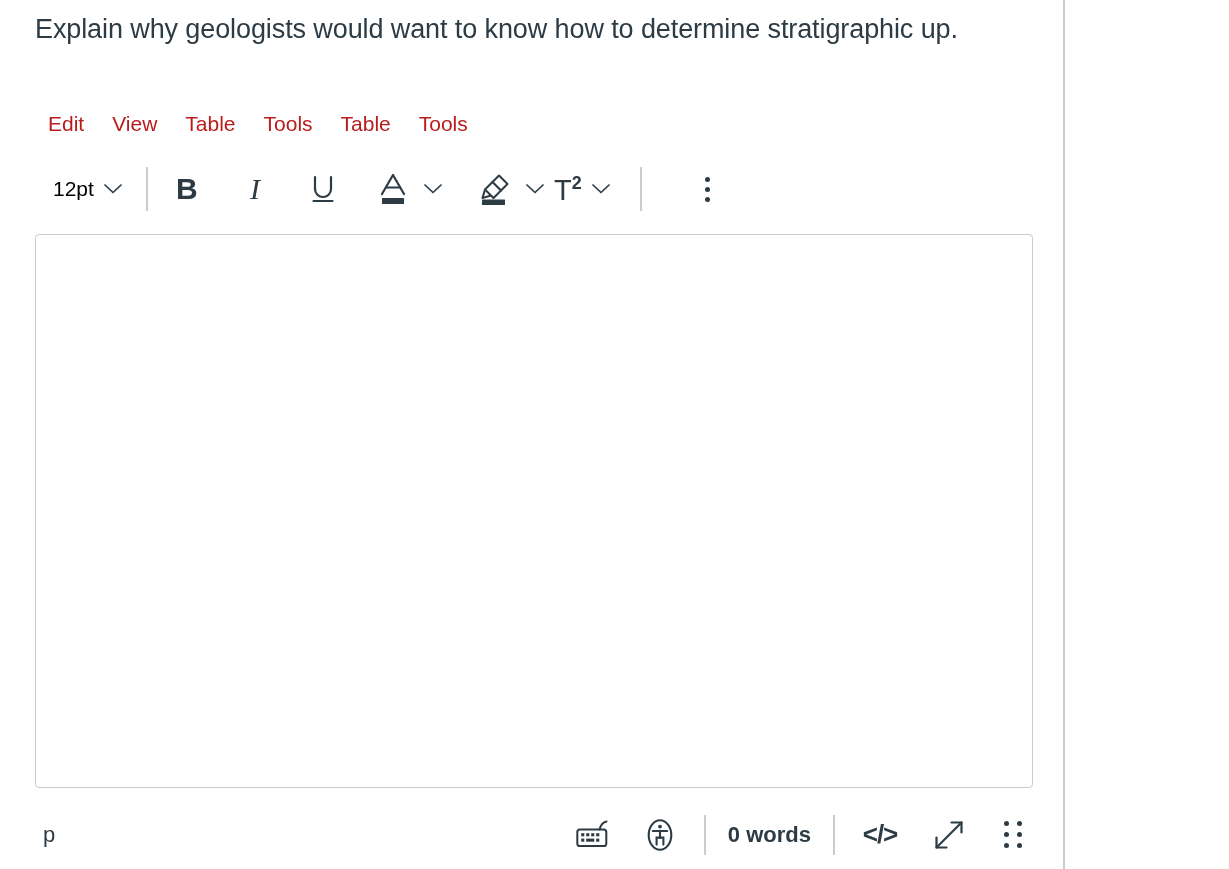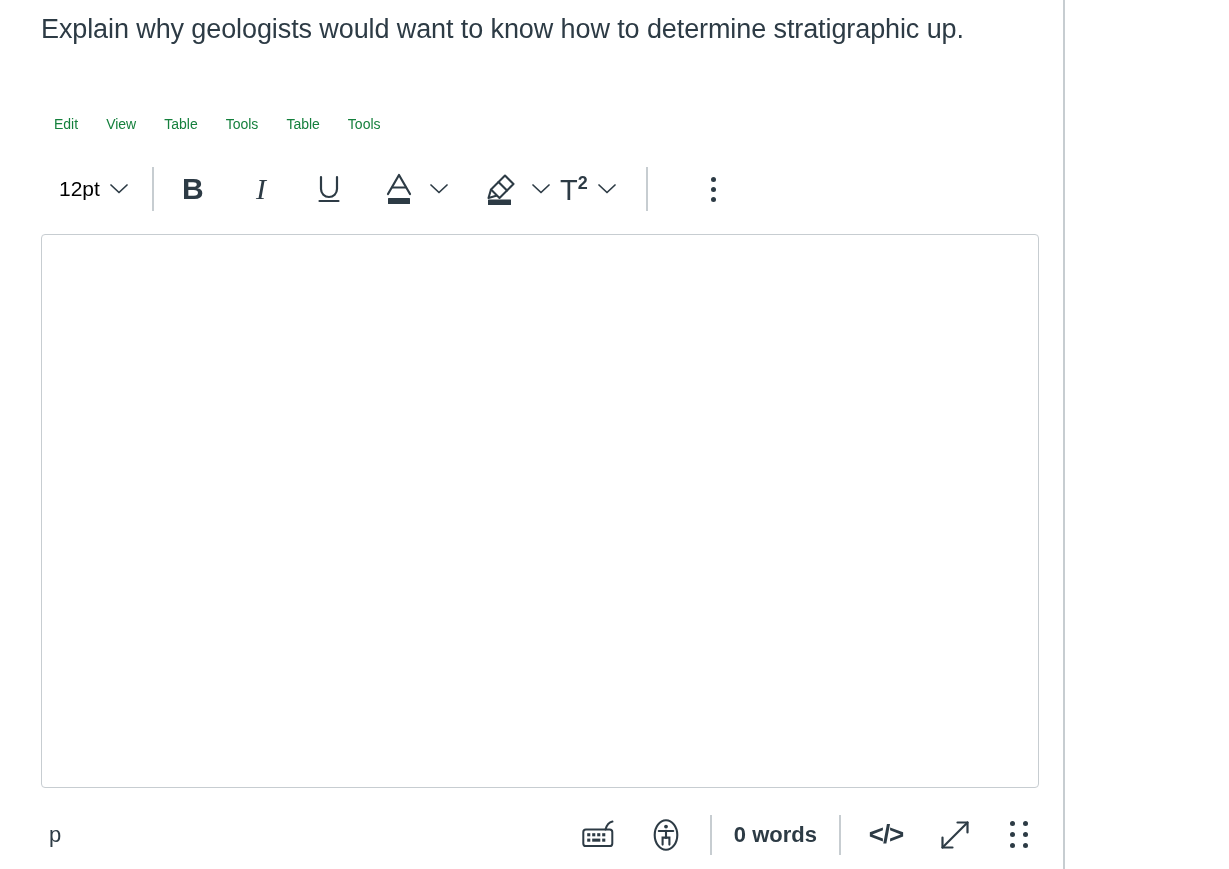--- a/index.html
+++ b/index.html
@@ -13,21 +13,21 @@
     width: 1229px;
     height: 869px;
     overflow: hidden;
     position: relative;
     color: #2D3B45;
   }
 
   
   #editor-pane {
     position: absolute;
-    left: 10px; top: 0;
+    left: 4px; top: 0;
     width: 1024px;
     height: 869px;
     background: #ffffff;
   }
 
   
   #page-divider {
     position: absolute;
     left: 1063px;
     top: 0;
@@ -60,23 +60,23 @@
   
   #menubar {
     position: absolute;
     left: 44px;
     top: 106px;
     display: flex;
     align-items: center;
     gap: 0px;
   }
   .menu-item {
-    font-size: 14px;
+    font-size: 21px;
     line-height: 36px;
-    color: #15803d;
+    color: #b91c1c;
     padding: 0 14px;
     cursor: pointer;
     white-space: nowrap;
     border-radius: 3px;
   }
   .menu-item:first-child { padding-left: 0; }
 
   
   #toolbar {
     position: absolute;

